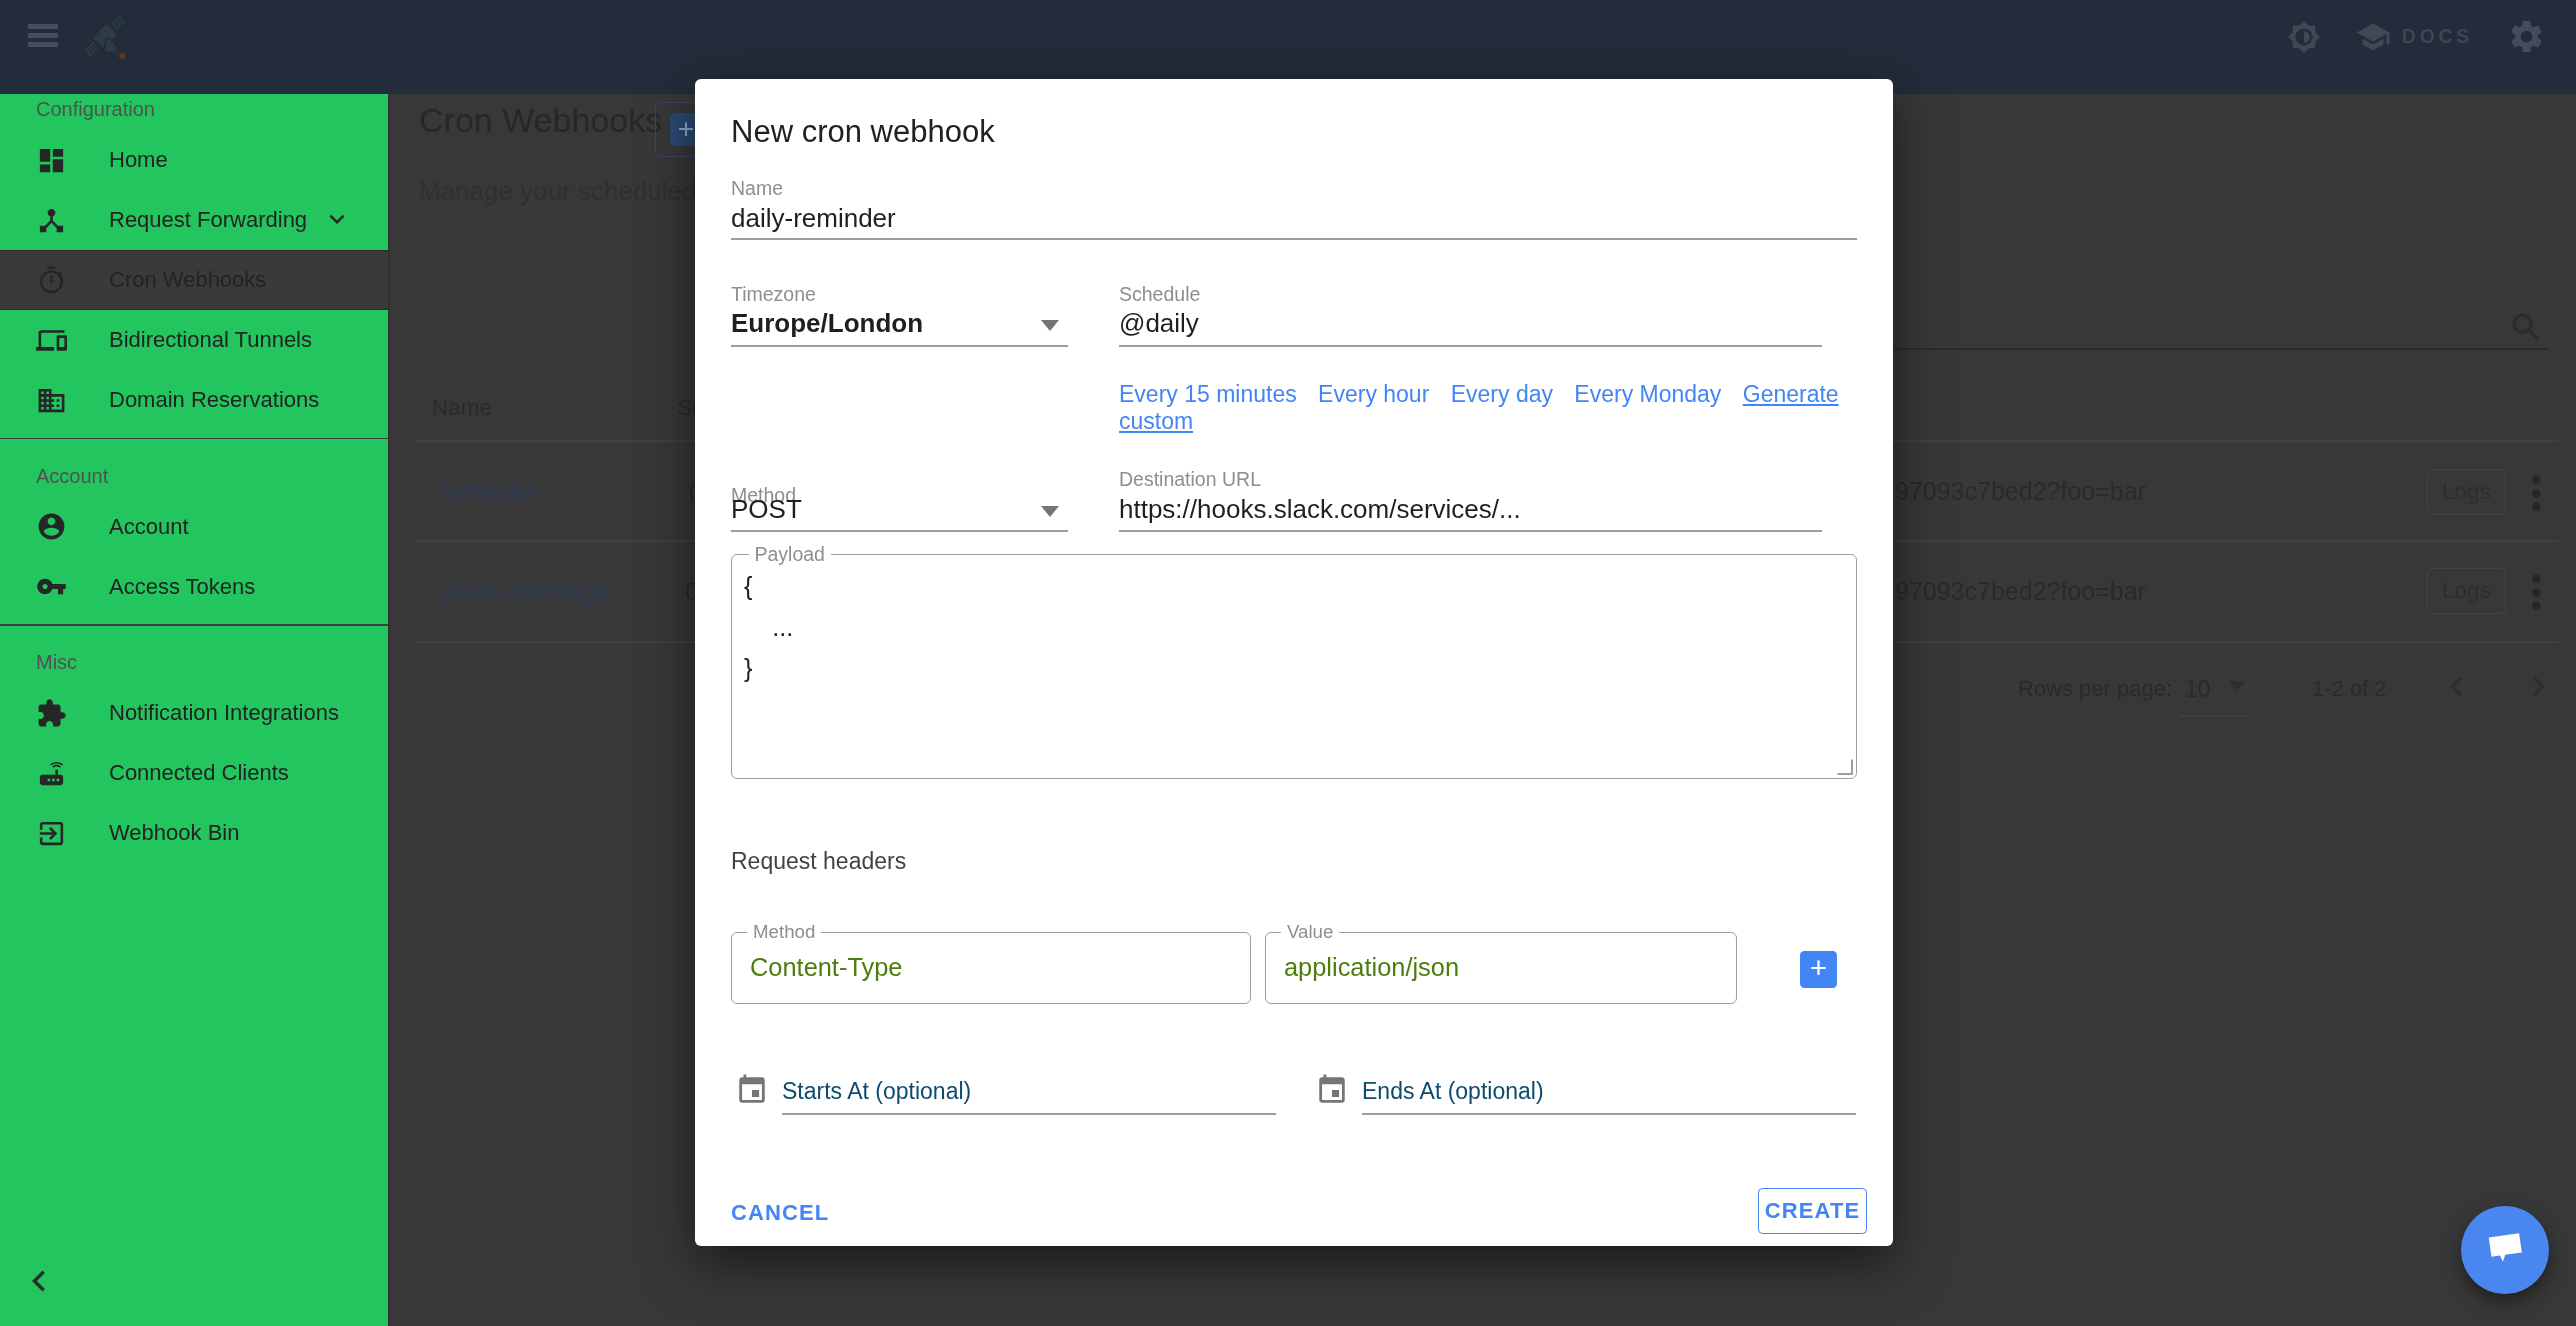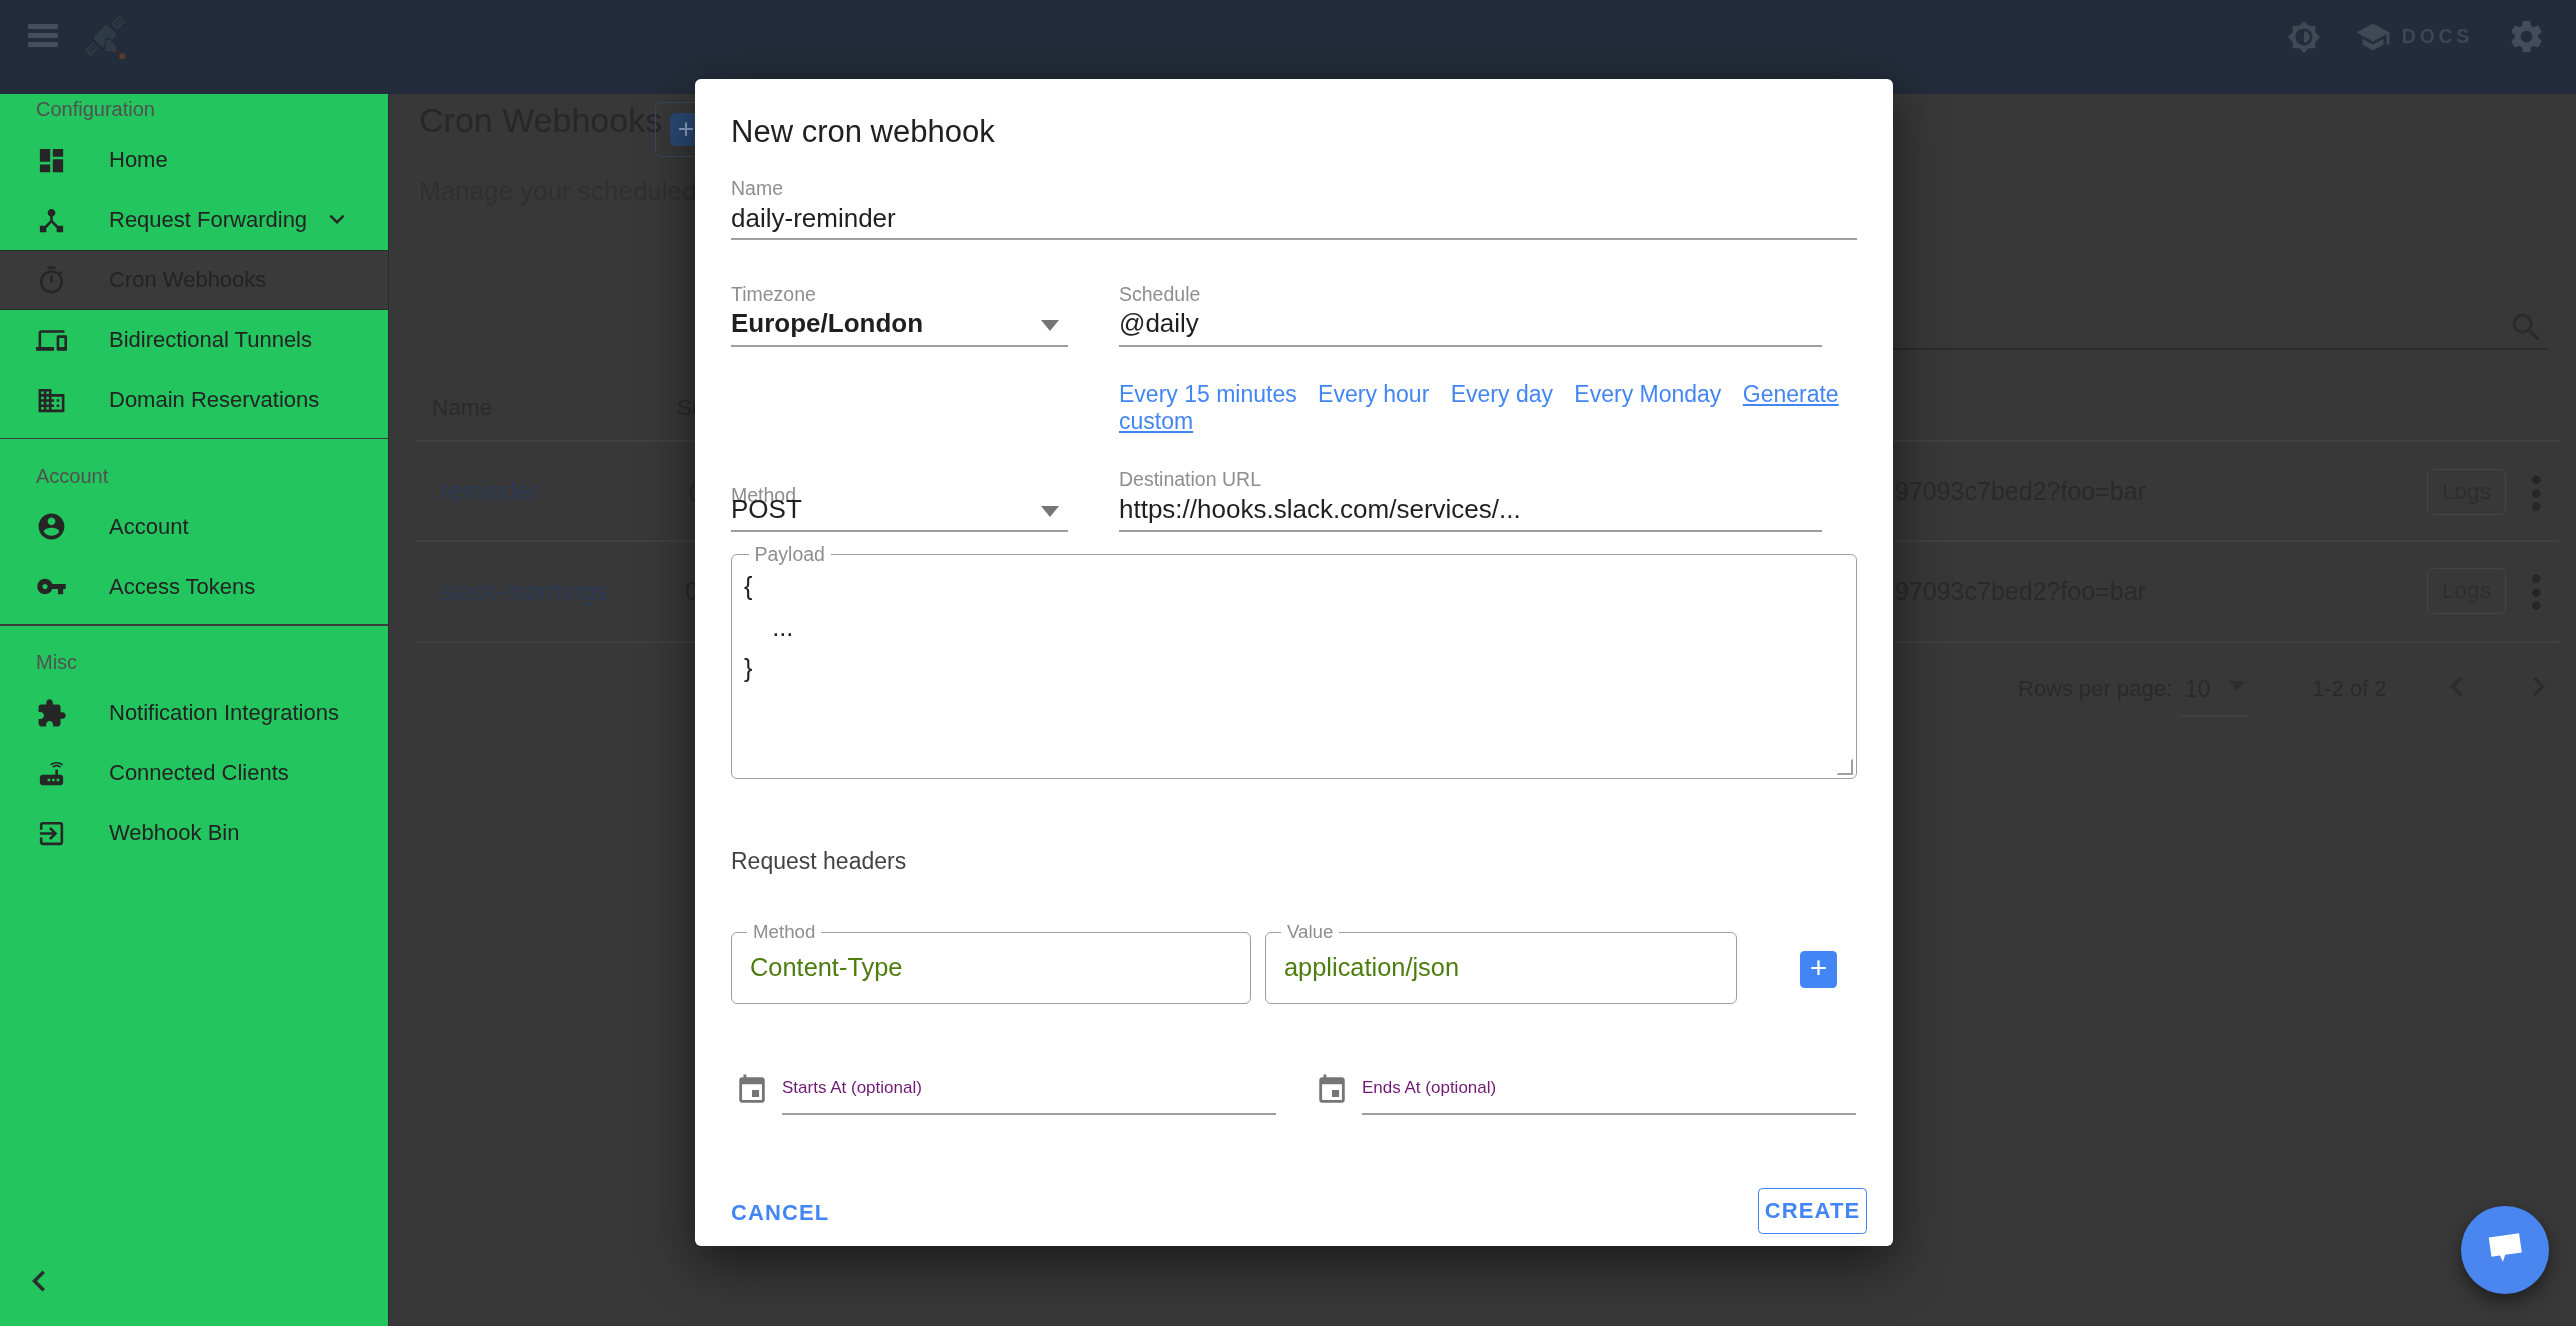--- a/index.html
+++ b/index.html
@@ -73,21 +73,21 @@
   .resize-grip { position:absolute; right:3px; bottom:3px; width:16.5px; height:16.5px;
                  border-right:2.2px solid #9e9e9e; border-bottom:2.2px solid #9e9e9e;
                  clip-path:polygon(100% 0,100% 100%,0 100%); transform:rotate(0deg); }
   .rh-title { position:absolute; left:36px; top:769px; font-size:23px; color:#424242; }
   .outlined-field { position:absolute; top:853px; height:72px; border:1.5px solid #9e9e9e; border-radius:6px; }
   .outlined-field .ol-label { position:absolute; left:15px; top:-12px; background:#fff; padding:0 6px; font-size:18.7px; color:#8e8e8e; }
   .outlined-field .ol-value { position:absolute; left:18px; top:19.5px; font-size:25.4px; color:#4d7c0f; }
   .add-header-btn { position:absolute; left:1105px; top:872px; width:37px; height:37px; background:#4285f4;
                     border-radius:4.5px; color:#ffffff; font-size:30px; line-height:34px; text-align:center; cursor:pointer; }
   .date-icon { position:absolute; color:#757575; }
-  .date-text { position:absolute; font-size:17px; color:#701a75; }
+  .date-text { position:absolute; font-size:23px; color:#0c4a6e; }
   .cancel-btn { position:absolute; left:36px; top:1121px; font-size:22px; font-weight:bold; letter-spacing:1.1px; color:#4285f4; cursor:pointer; }
   .create-btn { position:absolute; left:1063px; top:1109px; width:109px; height:46px; border:1.5px solid #4285f4; border-radius:4.5px;
                 color:#4285f4; font-size:22px; font-weight:bold; letter-spacing:1.1px; display:flex; align-items:center; justify-content:center; cursor:pointer; }
 
   
   .chat-fab { position:absolute; left:2461px; top:1206px; width:88px; height:88px; border-radius:50%;
               background:#4a86ef; box-shadow:0 7.5px 18px rgba(0,0,0,.45); z-index:6; display:flex; align-items:center; justify-content:center; cursor:pointer; }
 </style>
 </head>
 <body>

